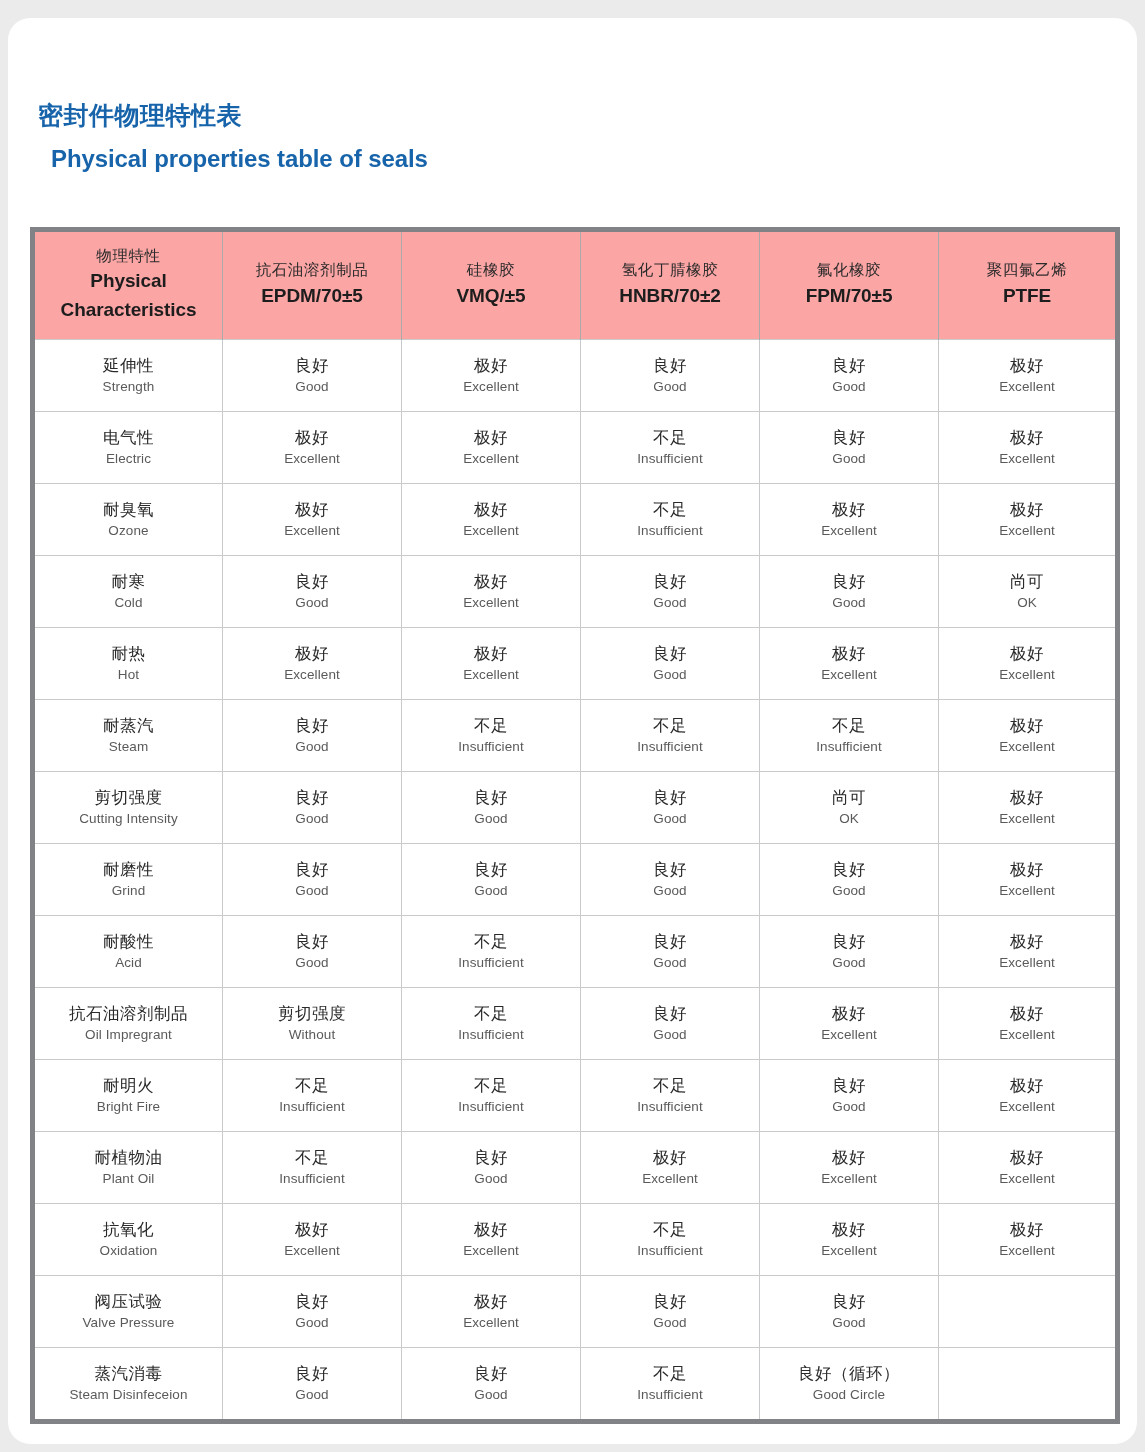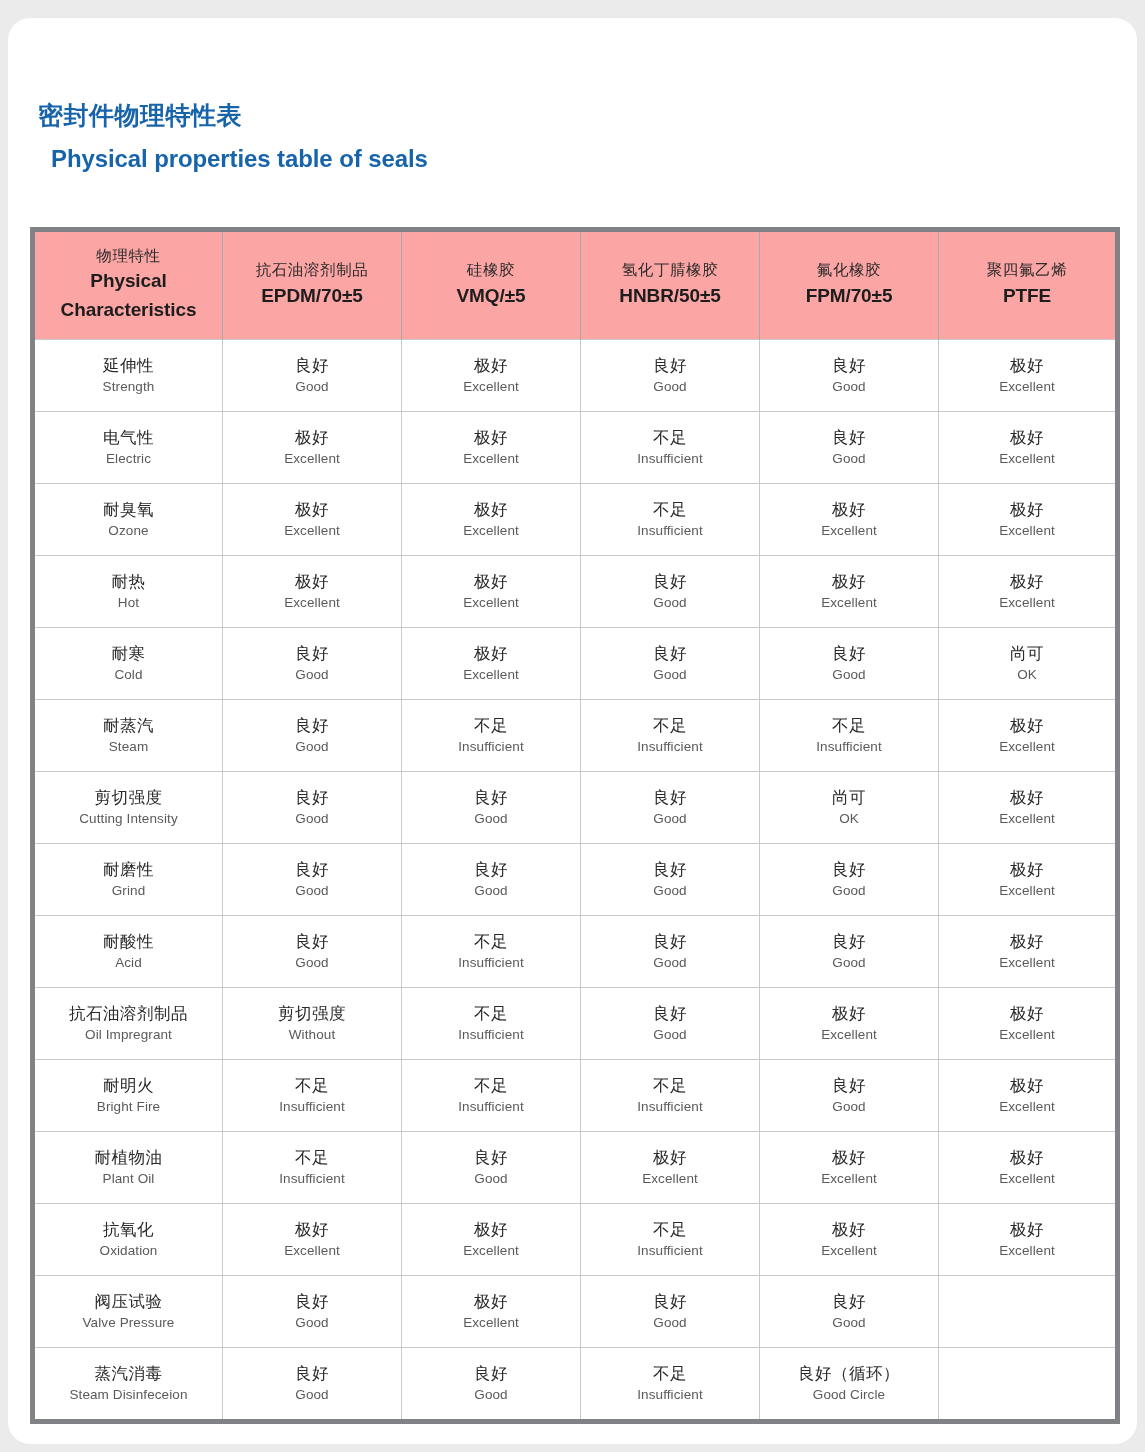--- a/index.html
+++ b/index.html
@@ -135,21 +135,21 @@
           <th>
             <div class="h-cn">抗石油溶剂制品</div>
             <div class="h-en">EPDM/70±5</div>
           </th>
           <th>
             <div class="h-cn">硅橡胶</div>
             <div class="h-en">VMQ/±5</div>
           </th>
           <th>
             <div class="h-cn">氢化丁腈橡胶</div>
-            <div class="h-en">HNBR/50±5</div>
+            <div class="h-en">HNBR/70±2</div>
           </th>
           <th>
             <div class="h-cn">氟化橡胶</div>
             <div class="h-en">FPM/70±5</div>
           </th>
           <th>
             <div class="h-cn">聚四氟乙烯</div>
             <div class="h-en">PTFE</div>
           </th>
         </tr>
@@ -228,20 +228,46 @@
               <div class="v-cn">极好</div>
               <div class="v-en">Excellent</div>
             </td>
             <td>
               <div class="v-cn">极好</div>
               <div class="v-en">Excellent</div>
             </td>
           </tr>
           <tr>
             <td>
+              <div class="v-cn">耐寒</div>
+              <div class="v-en">Cold</div>
+            </td>
+            <td>
+              <div class="v-cn">良好</div>
+              <div class="v-en">Good</div>
+            </td>
+            <td>
+              <div class="v-cn">极好</div>
+              <div class="v-en">Excellent</div>
+            </td>
+            <td>
+              <div class="v-cn">良好</div>
+              <div class="v-en">Good</div>
+            </td>
+            <td>
+              <div class="v-cn">良好</div>
+              <div class="v-en">Good</div>
+            </td>
+            <td>
+              <div class="v-cn">尚可</div>
+              <div class="v-en">OK</div>
+            </td>
+          </tr>
+          <tr>
+            <td>
               <div class="v-cn">耐热</div>
               <div class="v-en">Hot</div>
             </td>
             <td>
               <div class="v-cn">极好</div>
               <div class="v-en">Excellent</div>
             </td>
             <td>
               <div class="v-cn">极好</div>
               <div class="v-en">Excellent</div>
@@ -250,46 +276,20 @@
               <div class="v-cn">良好</div>
               <div class="v-en">Good</div>
             </td>
             <td>
               <div class="v-cn">极好</div>
               <div class="v-en">Excellent</div>
             </td>
             <td>
               <div class="v-cn">极好</div>
               <div class="v-en">Excellent</div>
-            </td>
-          </tr>
-          <tr>
-            <td>
-              <div class="v-cn">耐寒</div>
-              <div class="v-en">Cold</div>
-            </td>
-            <td>
-              <div class="v-cn">良好</div>
-              <div class="v-en">Good</div>
-            </td>
-            <td>
-              <div class="v-cn">极好</div>
-              <div class="v-en">Excellent</div>
-            </td>
-            <td>
-              <div class="v-cn">良好</div>
-              <div class="v-en">Good</div>
-            </td>
-            <td>
-              <div class="v-cn">良好</div>
-              <div class="v-en">Good</div>
-            </td>
-            <td>
-              <div class="v-cn">尚可</div>
-              <div class="v-en">OK</div>
             </td>
           </tr>
           <tr>
             <td>
               <div class="v-cn">耐蒸汽</div>
               <div class="v-en">Steam</div>
             </td>
             <td>
               <div class="v-cn">良好</div>
               <div class="v-en">Good</div>

